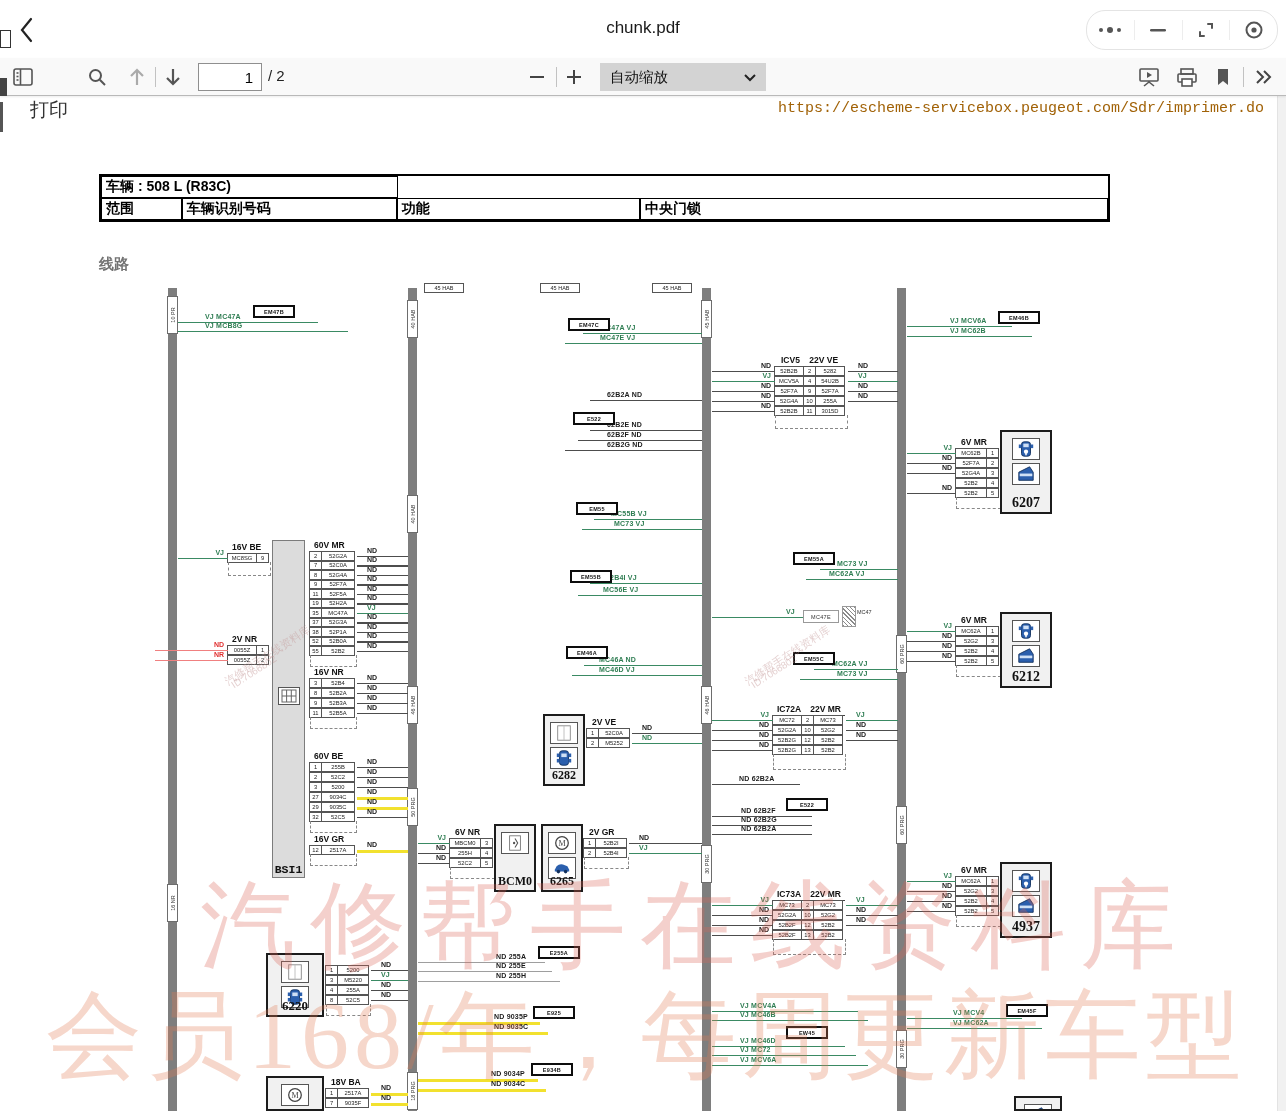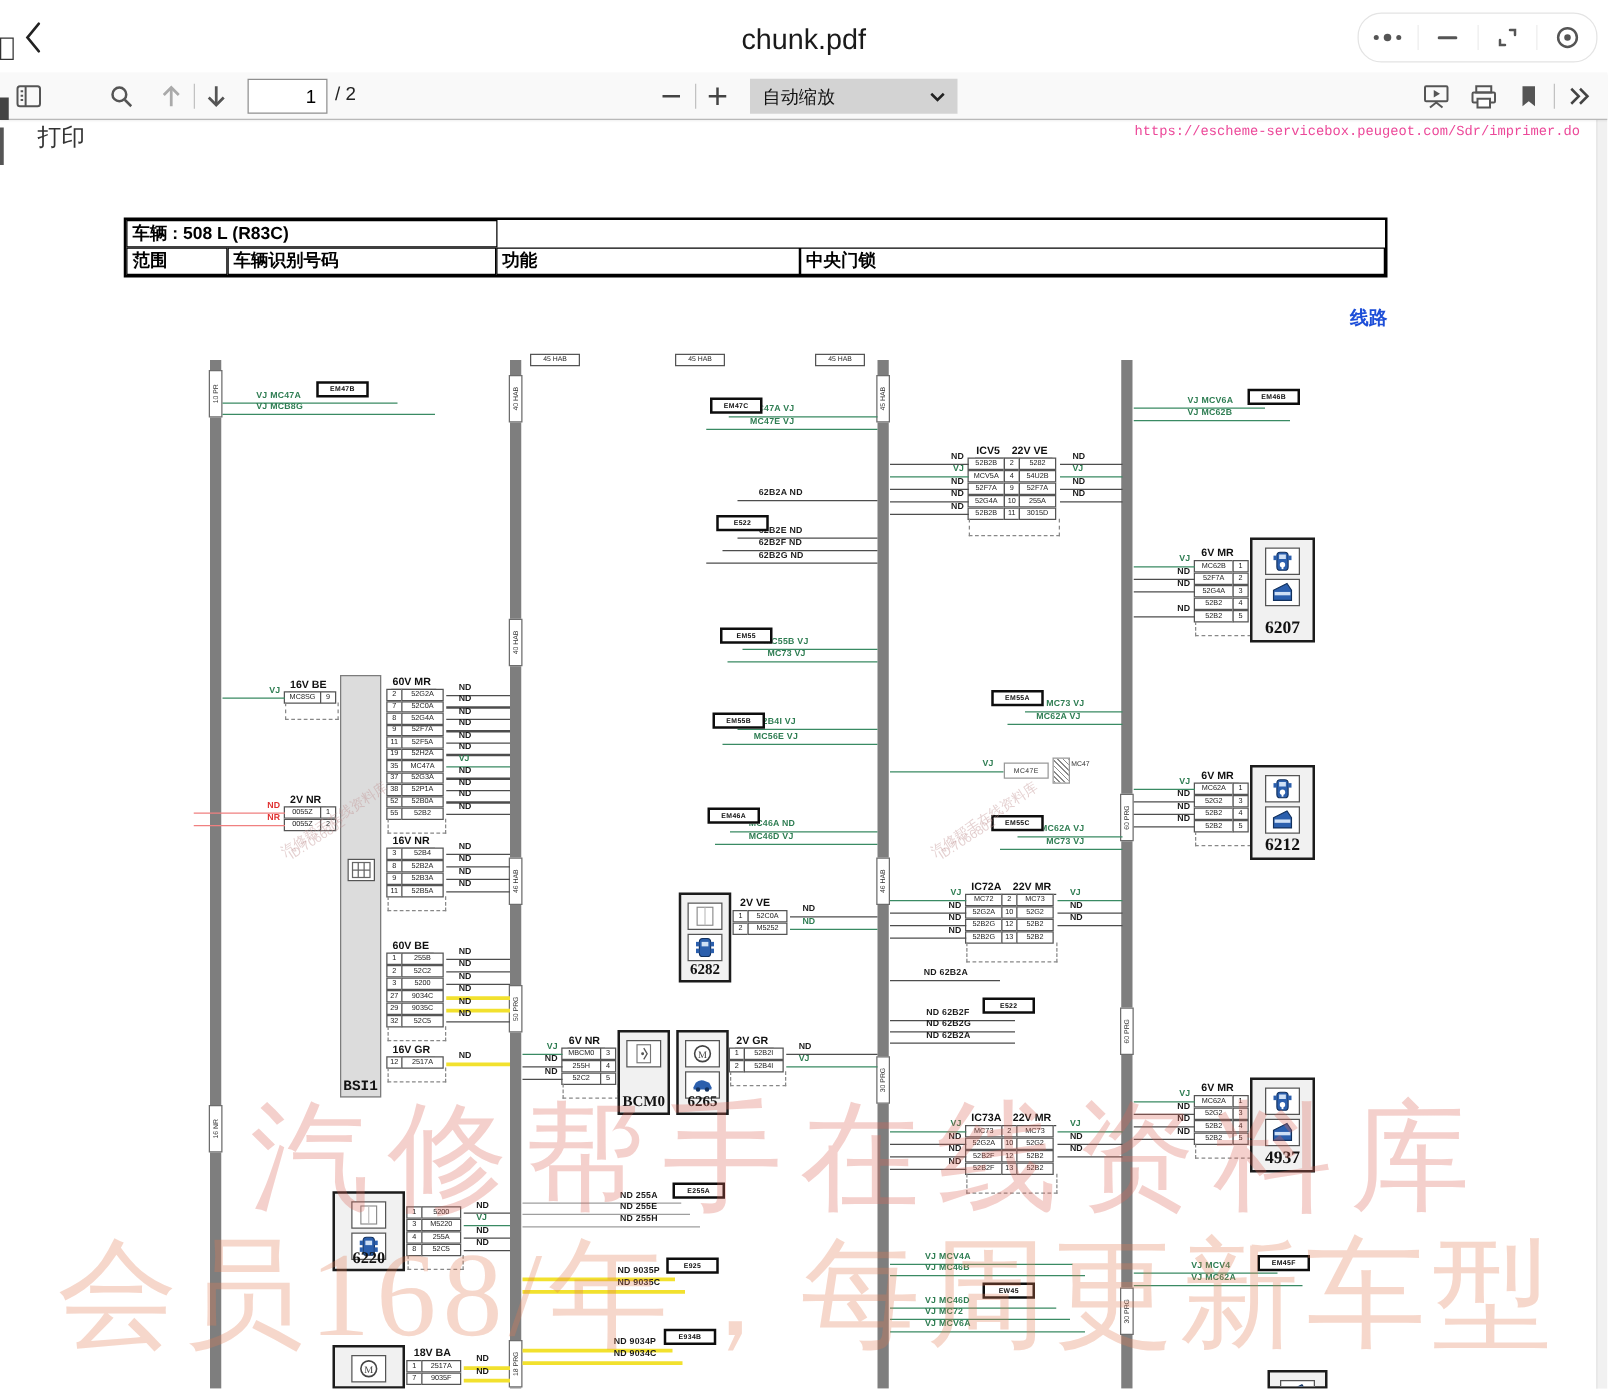--- a/index.html
+++ b/index.html
@@ -1,48 +1,48 @@
 <!DOCTYPE html>
 <html><head>
 <meta charset="utf-8">
 <style>
   html,body{margin:0;padding:0;}
   body{width:1286px;height:1111px;position:relative;overflow:hidden;background:#fff;
        font-family:"Liberation Sans",sans-serif;}
   
   #titlebar{position:absolute;left:0;top:0;width:1286px;height:58px;background:#fff;z-index:50;}
   #backbtn{position:absolute;left:18px;top:16px;width:20px;height:28px;cursor:pointer;}
-  #doctitle{position:absolute;left:0;top:18px;width:1286px;text-align:center;font-size:23px;color:#1a1a1a;}
+  #doctitle{position:absolute;left:0;top:18px;width:1286px;text-align:center;font-size:17px;color:#1a1a1a;}
   #capsule{position:absolute;right:8px;top:10px;height:38px;width:190px;border:1px solid #e4e4e4;
            border-radius:19px;background:#fff;display:flex;align-items:center;}
   .capcell{flex:1;display:flex;align-items:center;justify-content:center;height:100%;}
   .capsep{width:1px;height:20px;background:#ededed;}
   #toolbar{position:absolute;left:0;top:58px;width:1286px;height:37px;background:#f9f9f9;
            border-bottom:1px solid #b9b9b9;box-shadow:0 1px 2px rgba(0,0,0,.08);z-index:50;}
   .tbtn{position:absolute;top:6px;width:26px;height:26px;display:flex;align-items:center;justify-content:center;cursor:pointer;}
   .tsep{position:absolute;top:9px;width:1px;height:20px;background:#c2c2c2;}
   #pageinput{position:absolute;left:198px;top:5px;width:52px;height:26px;border:1px solid #8f8f8f;
              background:#fff;font-size:15px;text-align:right;padding:0 8px 0 2px;box-sizing:content-box;
              font-family:"Liberation Sans",sans-serif;}
   #pagetotal{position:absolute;left:268px;top:9px;font-size:15px;color:#222;}
   #zoomselect{position:absolute;left:600px;top:5px;width:166px;height:28px;background:#d3d3d3;
               display:flex;align-items:center;cursor:pointer;}
   #zoomselect span{margin-left:10px;font-size:14.5px;color:#111;}
   #zoomchev{position:absolute;right:10px;top:11px;}
   
   #stage{position:absolute;left:0;top:0;width:1286px;height:1111px;background:#fff;overflow:hidden;}
   #scrollstrip{position:absolute;right:0;top:95px;width:8px;height:1016px;background:#f1f1f1;border-left:1px solid #e3e3e3;z-index:40;}
   #printlabel{position:absolute;left:30px;top:97px;font-family:"Liberation Serif",serif;font-size:19px;color:#333;}
-  #pdfurl{position:absolute;right:22px;top:100px;font-family:"Liberation Mono",monospace;font-size:11px;color:#ec4899;}
+  #pdfurl{position:absolute;right:22px;top:100px;font-family:"Liberation Mono",monospace;font-size:15px;color:#a16207;}
   
   #infotable{position:absolute;left:99px;top:174px;width:1011px;border:2px solid #000;box-sizing:border-box;}
   .itrow{display:flex;height:22px;}
   .itcell{border:1px solid #000;box-sizing:border-box;display:flex;align-items:center;padding-left:4px;
           font-size:14px;font-weight:bold;color:#000;white-space:nowrap;overflow:hidden;}
-  #diagtitle{position:absolute;left:99px;top:245px;width:1011px;text-align:right;font-size:15px;font-weight:bold;color:#1d4ed8;}
+  #diagtitle{position:absolute;left:99px;top:255px;width:1011px;text-align:left;font-size:15px;font-weight:bold;color:#737373;}
   
   .bus{position:absolute;width:9px;background:#7e7e7e;}
   .plate{position:absolute;width:11px;height:38px;background:#fff;border:1px solid #6d6d6d;box-sizing:border-box;}
   .plate span{position:absolute;left:50%;top:50%;transform:translate(-50%,-50%) rotate(-90deg);
               font-size:5.5px;color:#333;white-space:nowrap;}
   .topcap{position:absolute;width:40px;height:10px;background:#fff;border:1px solid #555;box-sizing:border-box;
           font-size:5.5px;display:flex;align-items:center;justify-content:center;color:#222;}
   .wire{position:absolute;height:1.4px;}
   .wire.wy{height:3px;}
   .wlabel{position:absolute;font-size:7px;font-weight:bold;white-space:nowrap;letter-spacing:.2px;}

